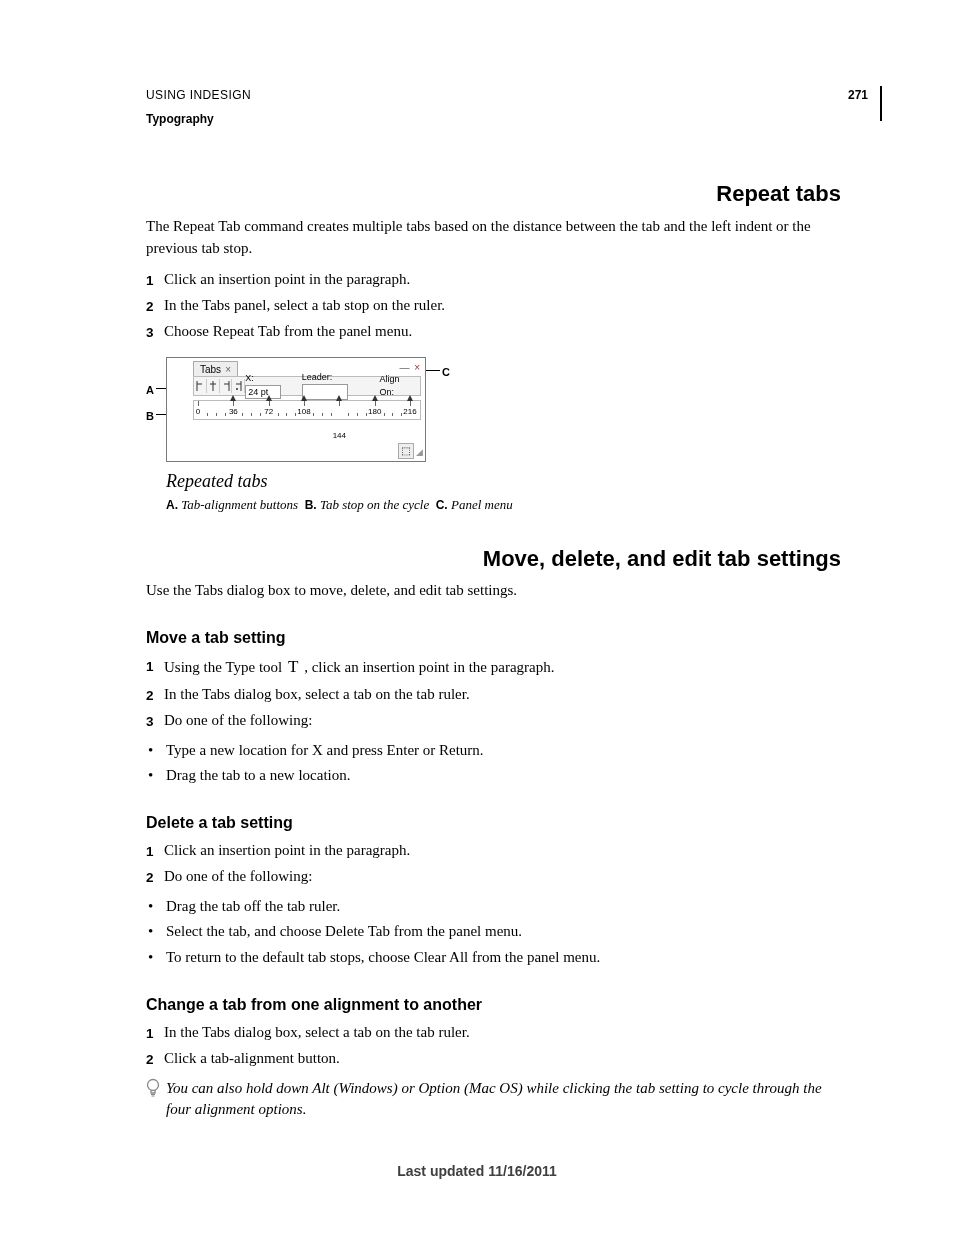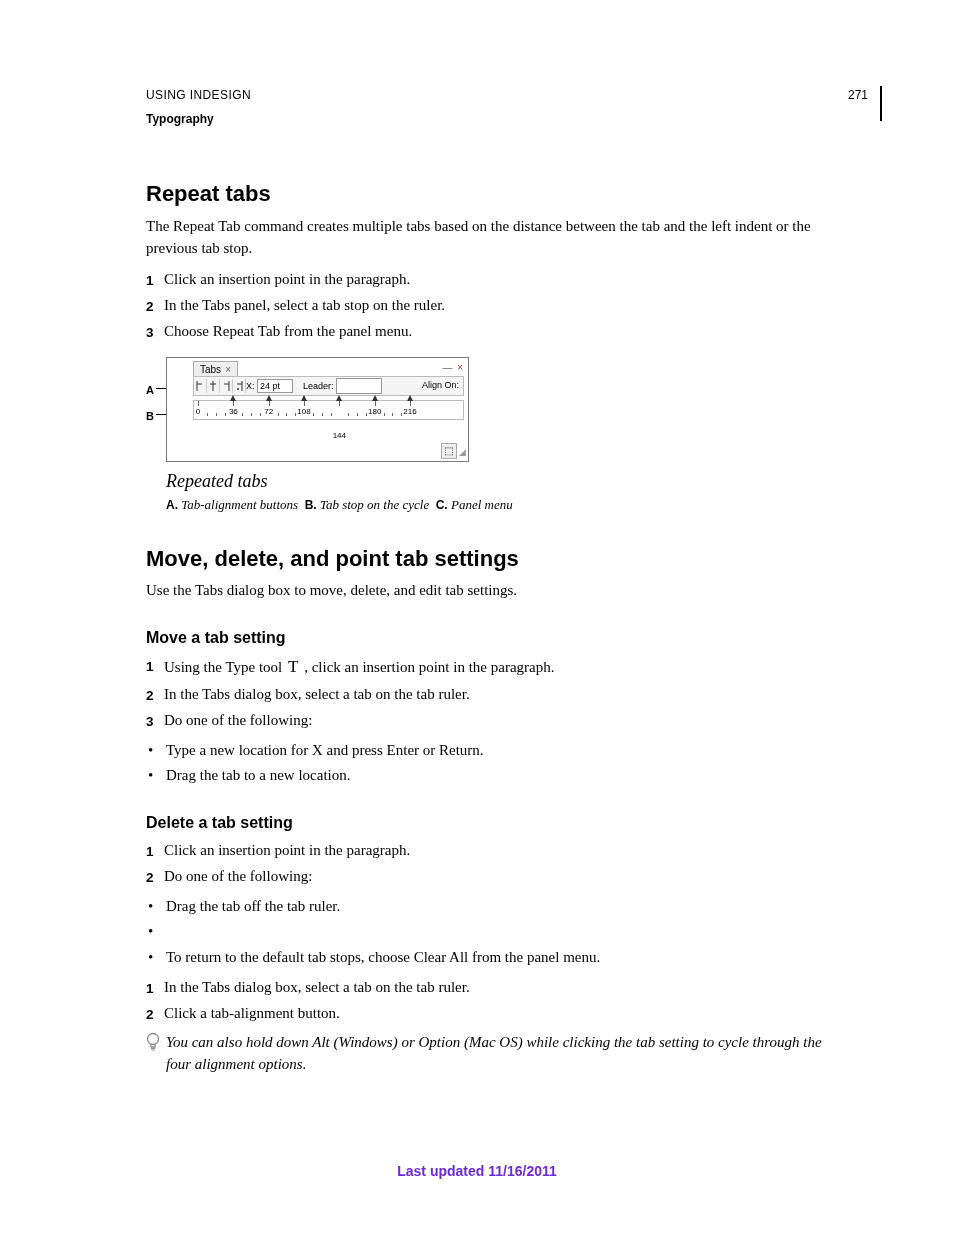--- a/index.html
+++ b/index.html
@@ -1,59 +1,59 @@
 <!DOCTYPE html>
 <html><head>
 <meta charset="utf-8">
 <style>
   html,body{margin:0;padding:0;background:#fff;font-family:"Minion Pro","Times New Roman",Georgia,serif;color:#000;}
   .page{width:954px;height:1235px;position:relative;box-sizing:border-box;}
   .hdr{position:absolute;top:88px;left:146px;right:86px;}
   .hdr-line1{font-size:12px;letter-spacing:0.4px;font-family:"Myriad Pro","Helvetica Neue",Arial,sans-serif;}
   .hdr-line2{font-size:12px;font-weight:700;margin-top:10px;font-family:"Myriad Pro","Helvetica Neue",Arial,sans-serif;}
-  .pgnum{position:absolute;top:88px;right:86px;font-size:12px;font-weight:400;font-family:"Myriad Pro","Helvetica Neue",Arial,sans-serif;}
+  .pgnum{position:absolute;top:88px;right:86px;font-size:12px;font-weight:700;font-family:"Myriad Pro","Helvetica Neue",Arial,sans-serif;}
   .hdr-rule{position:absolute;top:86px;right:72px;width:2px;height:35px;background:#000;}
   .content{position:absolute;top:150px;left:146px;width:695px;font-size:15px;line-height:1.45;}
   .tip{margin:8px 0 30px 0;display:flex;align-items:flex-start;}
   .tip-icon{flex:0 0 22px;margin-right:-2px;}
   .tip-text{font-style:italic;flex:1;}
   .bulb{width:14px;height:20px;}
-  h2{font-family:"Myriad Pro","Helvetica Neue",Arial,sans-serif;font-weight:700;font-size:22px;margin:28px 0 6px 0;}
+  h2{font-family:"Myriad Pro","Helvetica Neue",Arial,sans-serif;font-weight:700;font-size:22px;margin:28px 0 6px 0;text-align:right;}
   h3{font-family:"Myriad Pro","Helvetica Neue",Arial,sans-serif;font-weight:700;font-size:16px;margin:24px 0 4px 0;}
   p.body{margin:4px 0 10px 0;}
   ol.steps{list-style:none;padding:0;margin:6px 0 8px 0;}
   ol.steps>li{display:flex;margin:4px 0;}
   ol.steps .num{flex:0 0 18px;font-family:"Myriad Pro","Helvetica Neue",Arial,sans-serif;font-weight:700;font-size:13.5px;padding-top:2px;}
   ol.steps .txt{flex:1;}
   ul.bul{list-style:none;padding:0;margin:2px 0 8px 0;}
   ul.bul>li{display:flex;margin:4px 0;}
   ul.bul .dot{flex:0 0 18px;text-align:left;padding-left:2px;}
   .figwrap{margin:14px 0 4px 20px;}
-  .figimg{width:303px;height:105px;background:#fff;border:1px solid #7a7a7a;position:relative;box-sizing:border-box;}
+  .figimg{width:260px;height:105px;background:#fff;border:1px solid #7a7a7a;position:relative;box-sizing:border-box;}
   
   .tabs-title{position:absolute;top:3px;left:26px;font-size:10px;font-family:Arial,sans-serif;background:#eee;border:1px solid #aaa;border-bottom:none;padding:1px 6px;}
   .tabs-title .x{margin-left:4px;color:#666;}
   .tabs-bar{position:absolute;top:18px;left:26px;right:4px;height:18px;background:#f4f4f4;border:1px solid #bbb;font-size:9px;font-family:Arial,sans-serif;display:flex;align-items:center;}
   .align-btn{width:12px;height:14px;border-right:1px solid #ccc;display:flex;align-items:center;justify-content:center;}
   .x-field{}
   .x-field input{width:30px;height:12px;font-size:9px;border:1px solid #999;padding:0 2px;}
   .lbl{margin-left:10px;}
   .lbl input{width:40px;height:12px;font-size:9px;border:1px solid #999;}
   .lbl2{margin-left:auto;margin-right:4px;}
   .ruler{position:absolute;top:42px;left:26px;right:4px;height:18px;border:1px solid #bbb;background:#fff;font-size:8px;font-family:Arial,sans-serif;}
   .tick{position:absolute;top:0;width:1px;height:5px;background:#666;}
   .ticklbl{position:absolute;top:5px;font-size:8px;transform:translateX(-50%);}
   .tabstop{position:absolute;top:-6px;width:0;height:0;border-left:3px solid transparent;border-right:3px solid transparent;border-bottom:6px solid #333;}
   .callout{position:absolute;font-family:"Myriad Pro",Arial,sans-serif;font-weight:700;font-size:11px;}
   .co-line{position:absolute;background:#000;}
   .caption{font-style:italic;font-size:18px;margin-top:6px;}
   .legend{font-style:italic;font-size:13px;margin-top:2px;}
   .legend b{font-style:normal;font-weight:700;font-family:"Myriad Pro",Arial,sans-serif;font-size:12px;}
   .type-icon{display:inline-block;font-family:"Times New Roman",serif;font-size:17px;font-weight:400;border:0;padding:0 2px;vertical-align:baseline;}
-  .footer{position:absolute;bottom:56px;left:0;width:954px;text-align:center;font-family:"Myriad Pro",Arial,sans-serif;font-weight:700;color:#6d28d9;font-size:14px;}
+  .footer{position:absolute;bottom:56px;left:0;width:954px;text-align:center;font-family:"Myriad Pro",Arial,sans-serif;font-weight:700;color:#404040;font-size:14px;}
   .grip{position:absolute;bottom:2px;right:2px;font-size:9px;color:#999;}
   .panelmenu{position:absolute;top:3px;right:4px;font-size:10px;color:#666;font-family:Arial,sans-serif;letter-spacing:1px;}
   .panelmenu .cx{color:#a33;}
   .mag{position:absolute;top:42px;right:6px;width:14px;height:14px;border:1px solid #aaa;background:#eee;font-size:10px;text-align:center;line-height:14px;}
 </style>
 </head>
 <body>
 
 <div class="page">
   <div class="hdr">
@@ -169,21 +169,21 @@
         </div>
       </div>
       <div class="caption">Repeated tabs</div>
       <div class="legend">
         <b>A.</b> <span>Tab-alignment buttons</span>&nbsp;
         <b>B.</b> <span>Tab stop on the cycle</span>&nbsp;
         <b>C.</b> <span>Panel menu</span>
       </div>
     </div>
 
-    <h2>Move, delete, and point tab settings</h2>
+    <h2>Move, delete, and edit tab settings</h2>
     <p class="body">Use the Tabs dialog box to move, delete, and edit tab settings.</p>
 
     <h3>Move a tab setting</h3>
     <ol class="steps">
       <li>
           <span class="num">1</span>
           <span class="txt"><span>Using the Type tool </span><span class="type-icon">T</span><span> , click an insertion point in the paragraph.</span></span>
         </li>
       <li>
           <span class="num">2</span>
@@ -216,27 +216,29 @@
           <span class="txt">Do one of the following:</span>
         </li>
     </ol>
     <ul class="bul">
       <li>
           <span class="dot">•</span>
           <span>Drag the tab off the tab ruler.</span>
         </li>
       <li>
           <span class="dot">•</span>
+          <span>Select the tab, and choose Delete Tab from the panel menu.</span>
         </li>
       <li>
           <span class="dot">•</span>
           <span>To return to the default tab stops, choose Clear All from the panel menu.</span>
         </li>
     </ul>
 
+    <h3>Change a tab from one alignment to another</h3>
     <ol class="steps">
       <li>
           <span class="num">1</span>
           <span class="txt">In the Tabs dialog box, select a tab on the tab ruler.</span>
         </li>
       <li>
           <span class="num">2</span>
           <span class="txt">Click a tab-alignment button.</span>
         </li>
     </ol>

